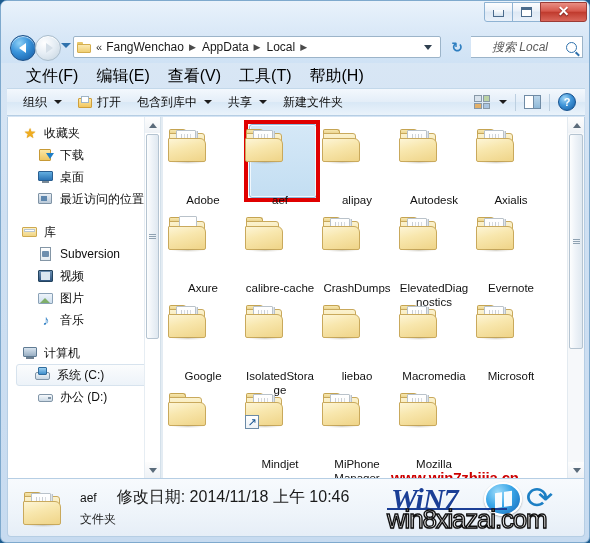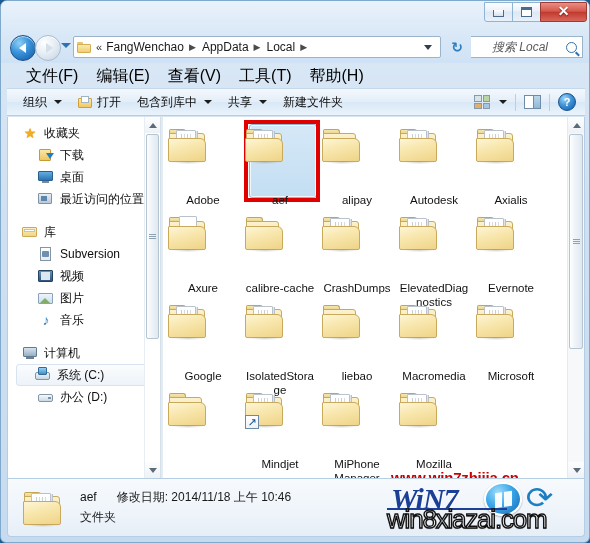--- a/index.html
+++ b/index.html
@@ -734,21 +734,21 @@
   }
   #details-icon {
     width: 42px; height: 36px;
     position: relative;
     flex: none;
     margin-right: 16px;
   }
   #details-text { display: flex; flex-direction: column; gap: 3px; }
   .drow1 { display: flex; align-items: baseline; gap: 20px; }
   #d-name { font-size: 12px; color: #111; }
-  #d-modified { font-size: 12px; color: #1a1a1a; }
+  #d-modified { font-size: 16px; color: #1a1a1a; }
   #d-type { font-size: 12px; color: #1a1a1a; }
 
   
   #logo-wm {
     position: absolute;
     right: 2px; bottom: 2px;
     width: 208px; height: 62px;
     z-index: 20;
     pointer-events: none;
   }

